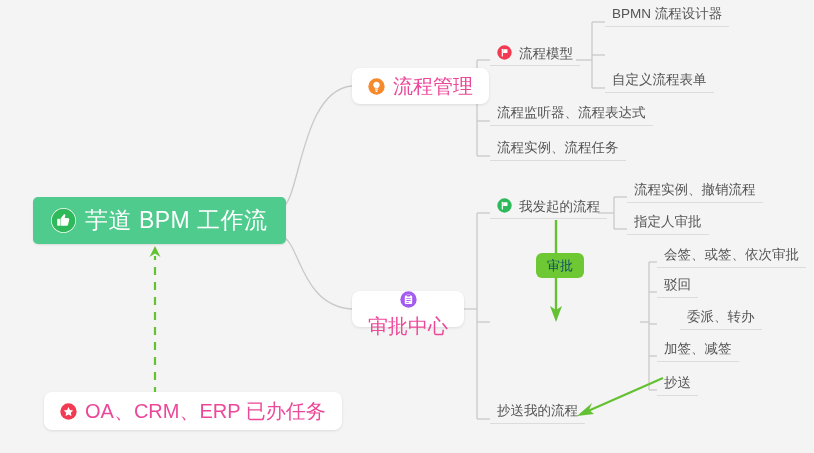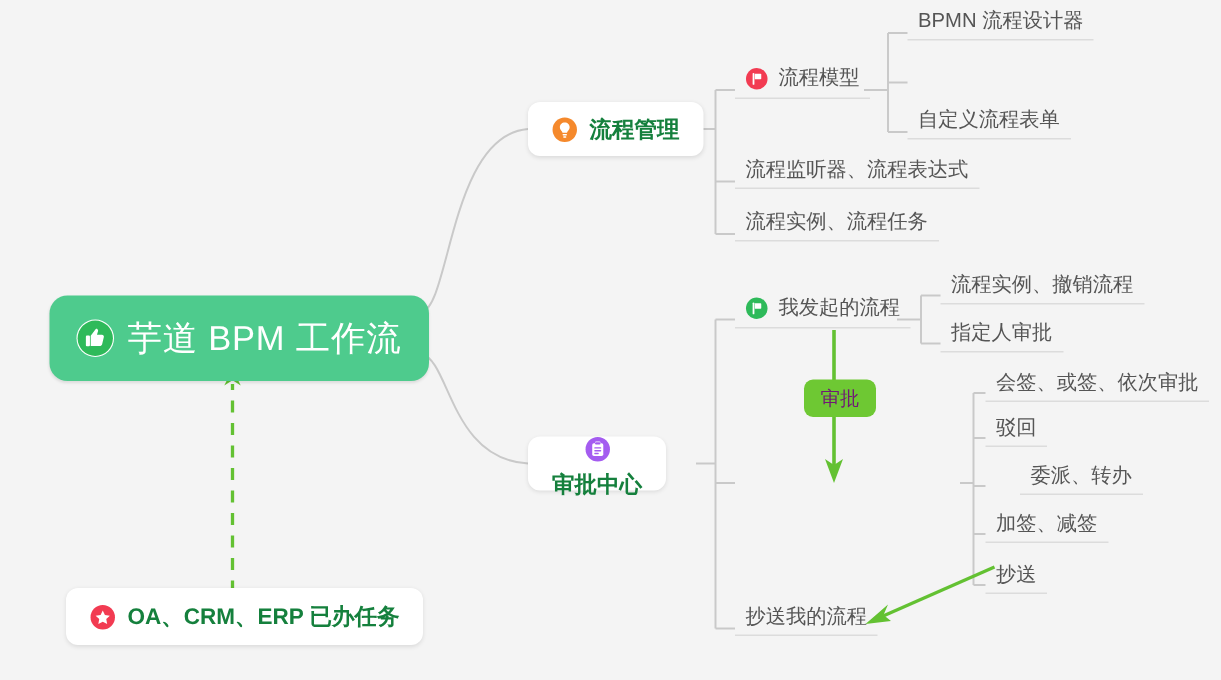--- a/index.html
+++ b/index.html
@@ -10,48 +10,48 @@
     overflow:hidden;
   }
   #canvas{position:relative;width:814px;height:453px;}
   #wires{position:absolute;left:0;top:0;width:814px;height:453px;pointer-events:none;}
 
   
   .root-node{
     position:absolute;
     display:flex;align-items:center;gap:9px;
     background:#4ecb8d;
-    border-radius:12px;
+    border-radius:5px;
     padding:6px 18px;
-    height:57px;
+    height:47px;
     box-sizing:border-box;
     box-shadow:0 1px 2px rgba(0,0,0,.10);
   }
   .root-label{
     color:#ffffff;font-size:23px;line-height:1;
     letter-spacing:.5px;white-space:nowrap;
   }
 
   
   .card-node{
     position:absolute;
     display:flex;align-items:center;gap:8px;
     background:#ffffff;
     border-radius:8px;
     padding:0 16px;
     height:36px;
     box-sizing:border-box;
     box-shadow:0 1px 3px rgba(0,0,0,.10);
   }
-  .card-label{color:#15803d;font-size:15px;white-space:nowrap;line-height:1;font-weight:bold;}
+  .card-label{color:#ec4899;font-size:20px;white-space:nowrap;line-height:1;}
 
   
   .leaf-node{
     position:absolute;
-    display:flex;align-items:flex-start;gap:7px;
+    display:flex;align-items:flex-end;gap:7px;
     padding:0 7px 5px 7px;
     box-sizing:border-box;
     border-bottom:1px solid #dcdcdc;
     white-space:nowrap;
   }
   .leaf-label{color:#555555;font-size:13.5px;line-height:1;white-space:nowrap;}
 
   
   .ic{
     display:inline-flex;align-items:center;justify-content:center;
@@ -59,21 +59,21 @@
   }
   .ic svg{display:block;}
   .ic-root{width:25px;height:25px;background:#ffffff;}
   .ic-sm{width:15px;height:15px;}
   .ic-md{width:17px;height:17px;}
 
   
   .pill{
     position:absolute;
     background:#6ec833;
-    color:#701a75;
+    color:#0c4a6e;
     border-radius:6px;
     font-size:13px;
     height:25px;
     padding:0 11px;
     display:flex;align-items:center;justify-content:center;
     box-sizing:border-box;
     white-space:nowrap;
   }
 </style>
 </head>

